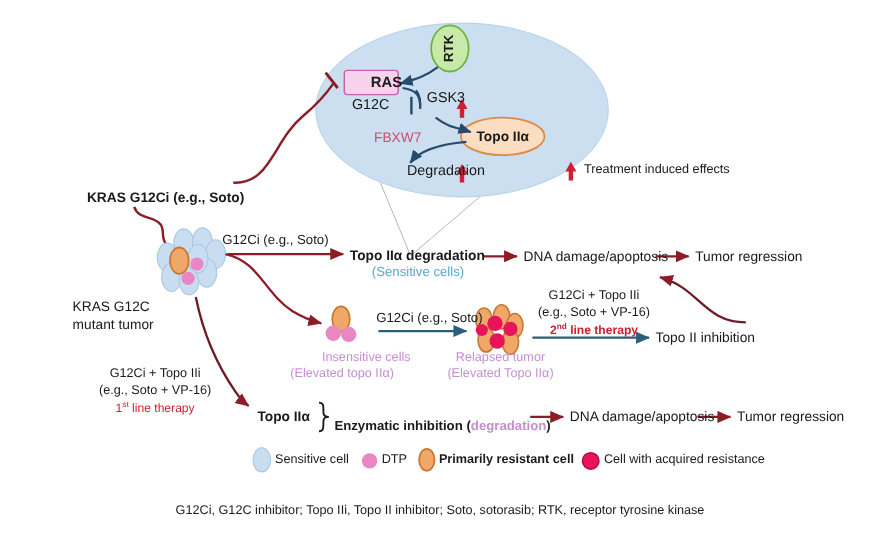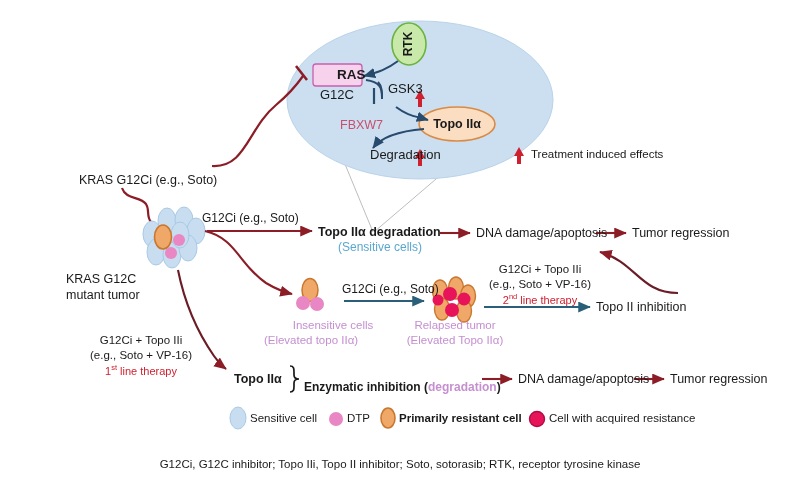--- a/index.html
+++ b/index.html
@@ -135,21 +135,21 @@
 <div class="lbl blk" style="left:409px;top:44px;font-size:12px;transform:translate(-50%,-50%) rotate(-90deg);color:#1a1a1a;">RTK</div>
 
 <div class="lbl blk" style="left:337px;top:67px;font-size:13.5px;">RAS</div>
 <div class="lbl" style="left:320px;top:88px;font-size:13px;">G12C</div>
 <div class="lbl" style="left:388px;top:82px;font-size:13px;">GSK3</div>
 <div class="lbl" style="left:340px;top:118px;font-size:12.5px;color:#c94f6d;">FBXW7</div>
 <div class="lbl blk" style="left:457px;top:124px;font-size:12.5px;transform:translate(-50%,-50%);">Topo IIα</div>
 <div class="lbl" style="left:340px;top:148px;font-size:13px;margin-left:30px;">Degradation</div>
 <div class="lbl" style="left:531px;top:148px;font-size:11.5px;">Treatment induced effects</div>
 
-<div class="lbl" style="left:79px;top:173px;font-size:12.5px;">KRAS G12Ci (e.g., Soto)</div>
+<div class="lbl" style="left:79px;top:173px;font-size:12.5px;font-weight:bold;">KRAS G12Ci (e.g., Soto)</div>
 
 <div class="lbl" style="left:66px;top:272px;font-size:12.5px;">KRAS G12C</div>
 <div class="lbl" style="left:66px;top:288px;font-size:12.5px;">mutant tumor</div>
 
 <div class="lbl" style="left:202px;top:212px;font-size:12px;">G12Ci (e.g., Soto)</div>
 
 <div class="lbl blk" style="left:318px;top:225px;font-size:12.5px;">Topo IIα degradation</div>
 <div class="lbl blue c" style="left:380px;top:241px;font-size:12px;">(Sensitive cells)</div>
 
 <div class="lbl" style="left:476px;top:226px;font-size:12.5px;">DNA damage/apoptosis</div>
@@ -158,21 +158,21 @@
 <div class="lbl violet c" style="left:311px;top:319px;font-size:11.5px;padding-left:44px;">Insensitive cells</div>
 <div class="lbl violet c" style="left:311px;top:334px;font-size:11.5px;">(Elevated topo IIα)</div>
 
 <div class="lbl" style="left:342px;top:283px;font-size:12px;">G12Ci (e.g., Soto)</div>
 
 <div class="lbl violet c" style="left:455px;top:319px;font-size:11.5px;">Relapsed tumor</div>
 <div class="lbl violet c" style="left:455px;top:334px;font-size:11.5px;">(Elevated Topo IIα)</div>
 
 <div class="lbl c" style="left:540px;top:263px;font-size:11.5px;">G12Ci + Topo IIi</div>
 <div class="lbl c" style="left:540px;top:278px;font-size:11.5px;">(e.g., Soto + VP-16)</div>
-<div class="lbl red c" style="left:540px;top:293px;font-size:11px;"><span>2</span><sup>nd</sup><span> line therapy</span></div>
+<div class="lbl red c" style="left:540px;top:293px;font-size:11px;font-weight:bold;"><span>2</span><sup>nd</sup><span> line therapy</span></div>
 
 <div class="lbl" style="left:596px;top:300px;font-size:12.5px;text-align:center;">Topo II inhibition</div>
 
 <div class="lbl c" style="left:141px;top:334px;font-size:11.5px;">G12Ci + Topo IIi</div>
 <div class="lbl c" style="left:141px;top:349px;font-size:11.5px;">(e.g., Soto + VP-16)</div>
 <div class="lbl red c" style="left:141px;top:364px;font-size:11px;"><span>1</span><sup>st</sup><span> line therapy</span></div>
 
 <div class="lbl blk" style="left:234px;top:372px;font-size:12.5px;">Topo IIα</div>
 
 <div class="lbl blk" style="left:304px;top:381px;font-size:12px;"><span>Enzymatic inhibition (</span><span class="violet">degradation</span><span>)</span></div>

